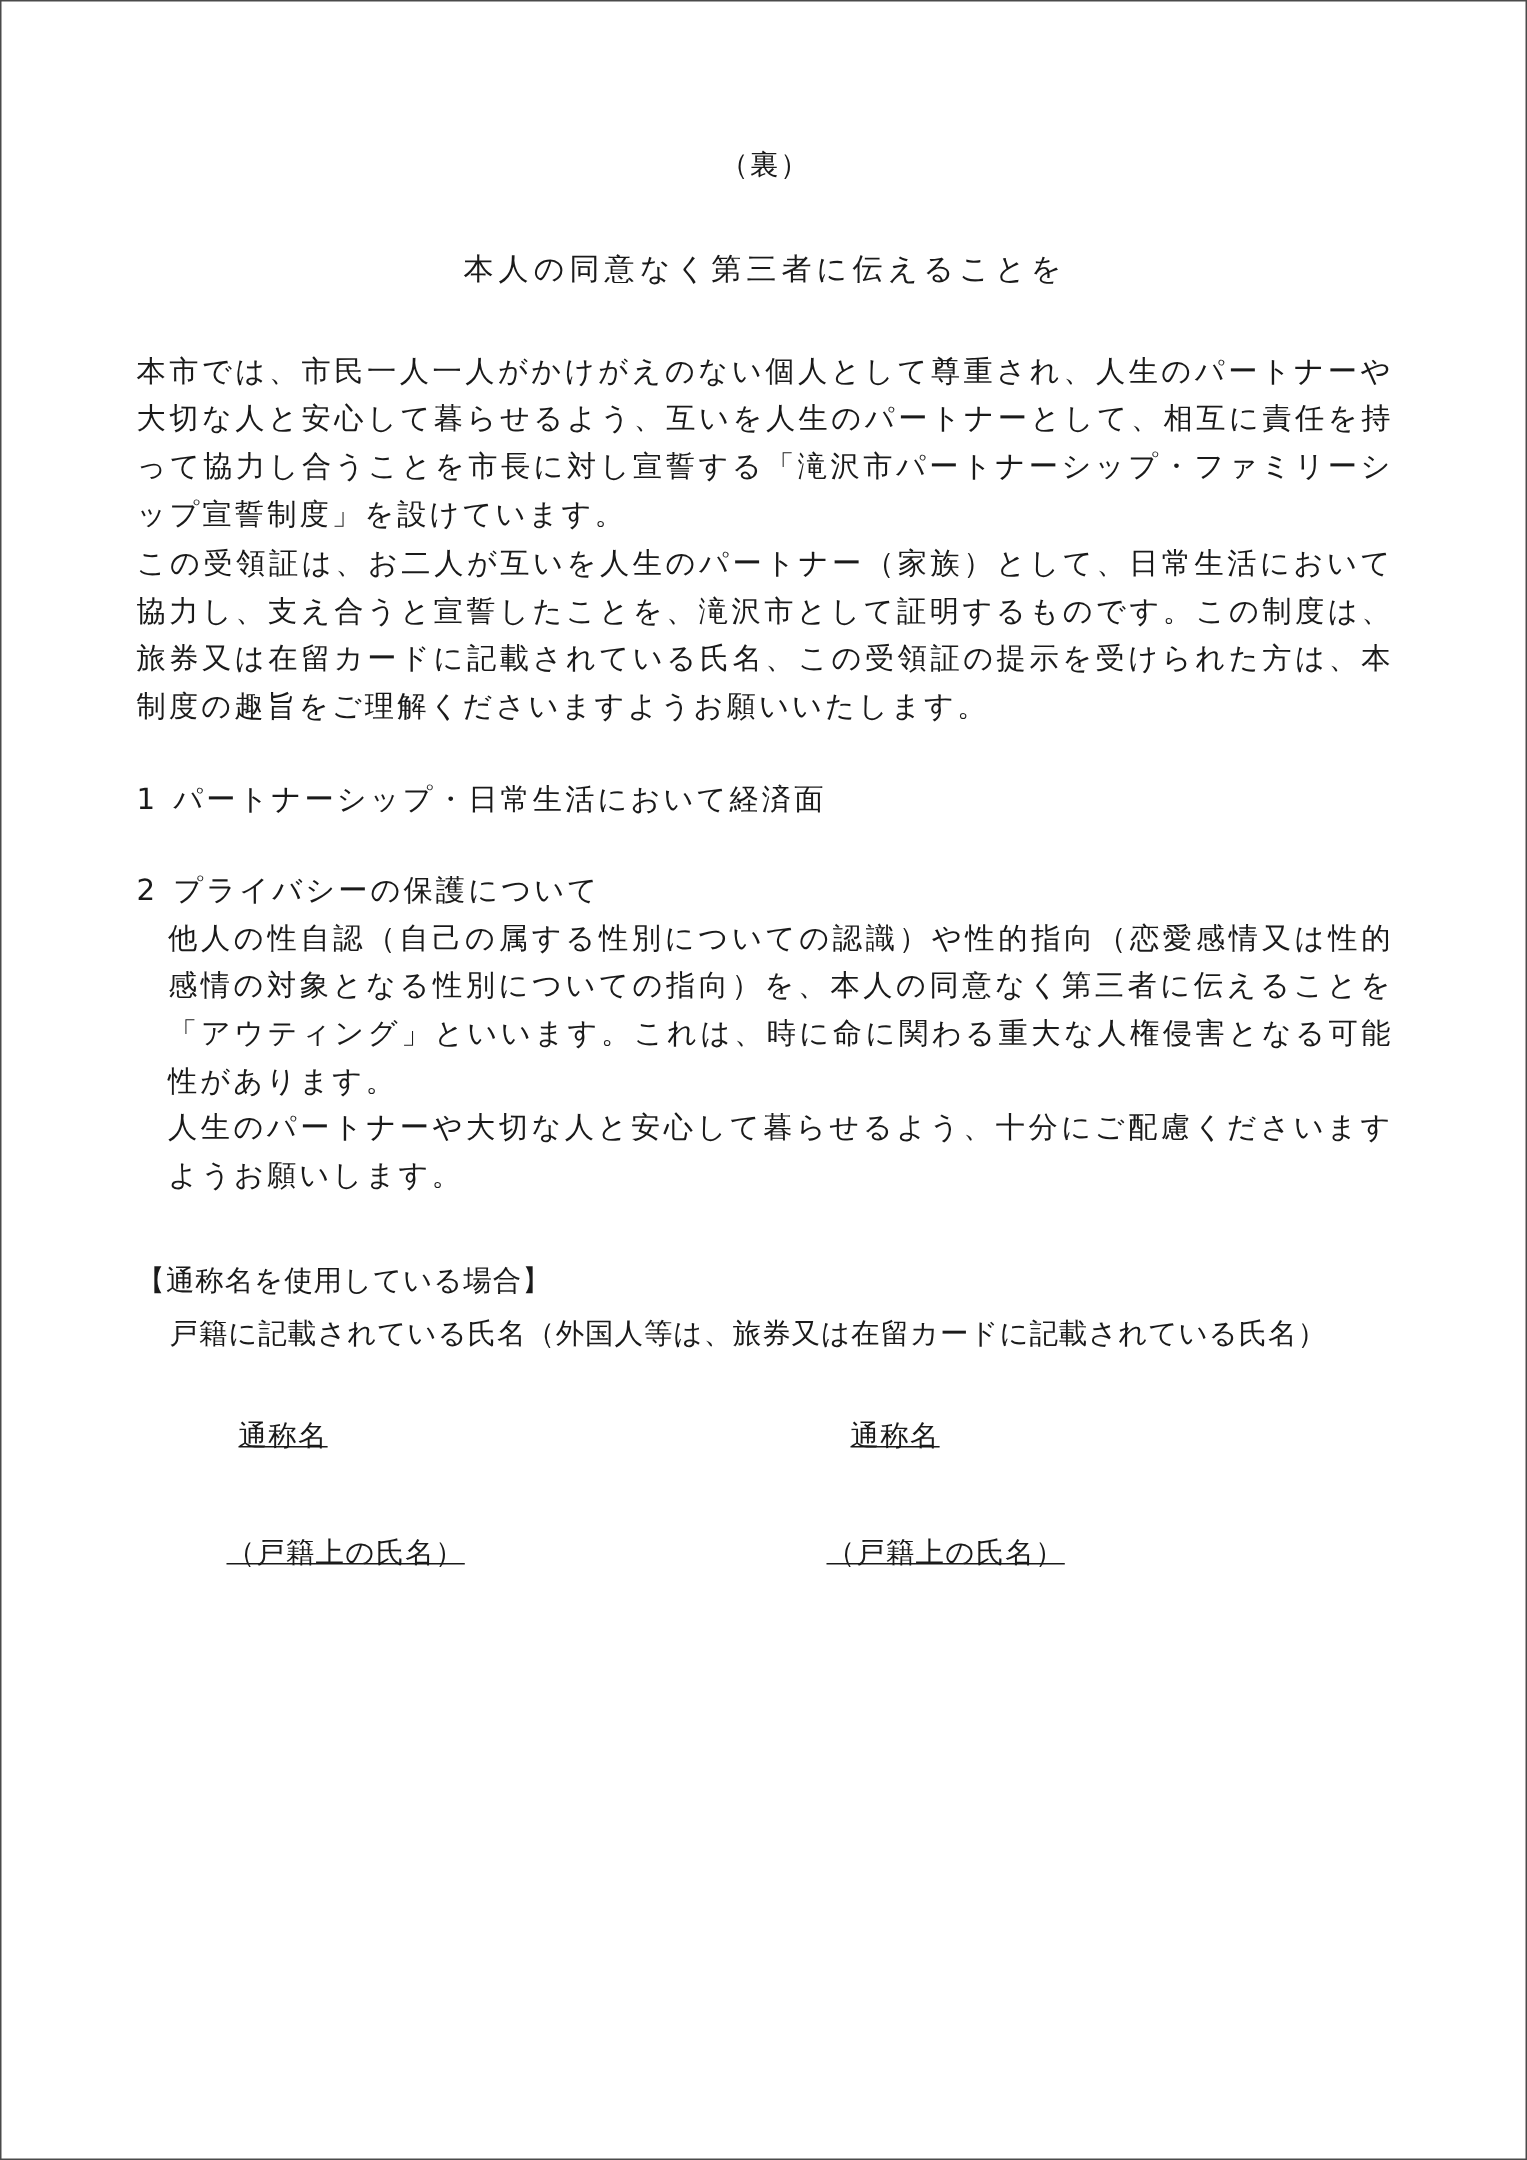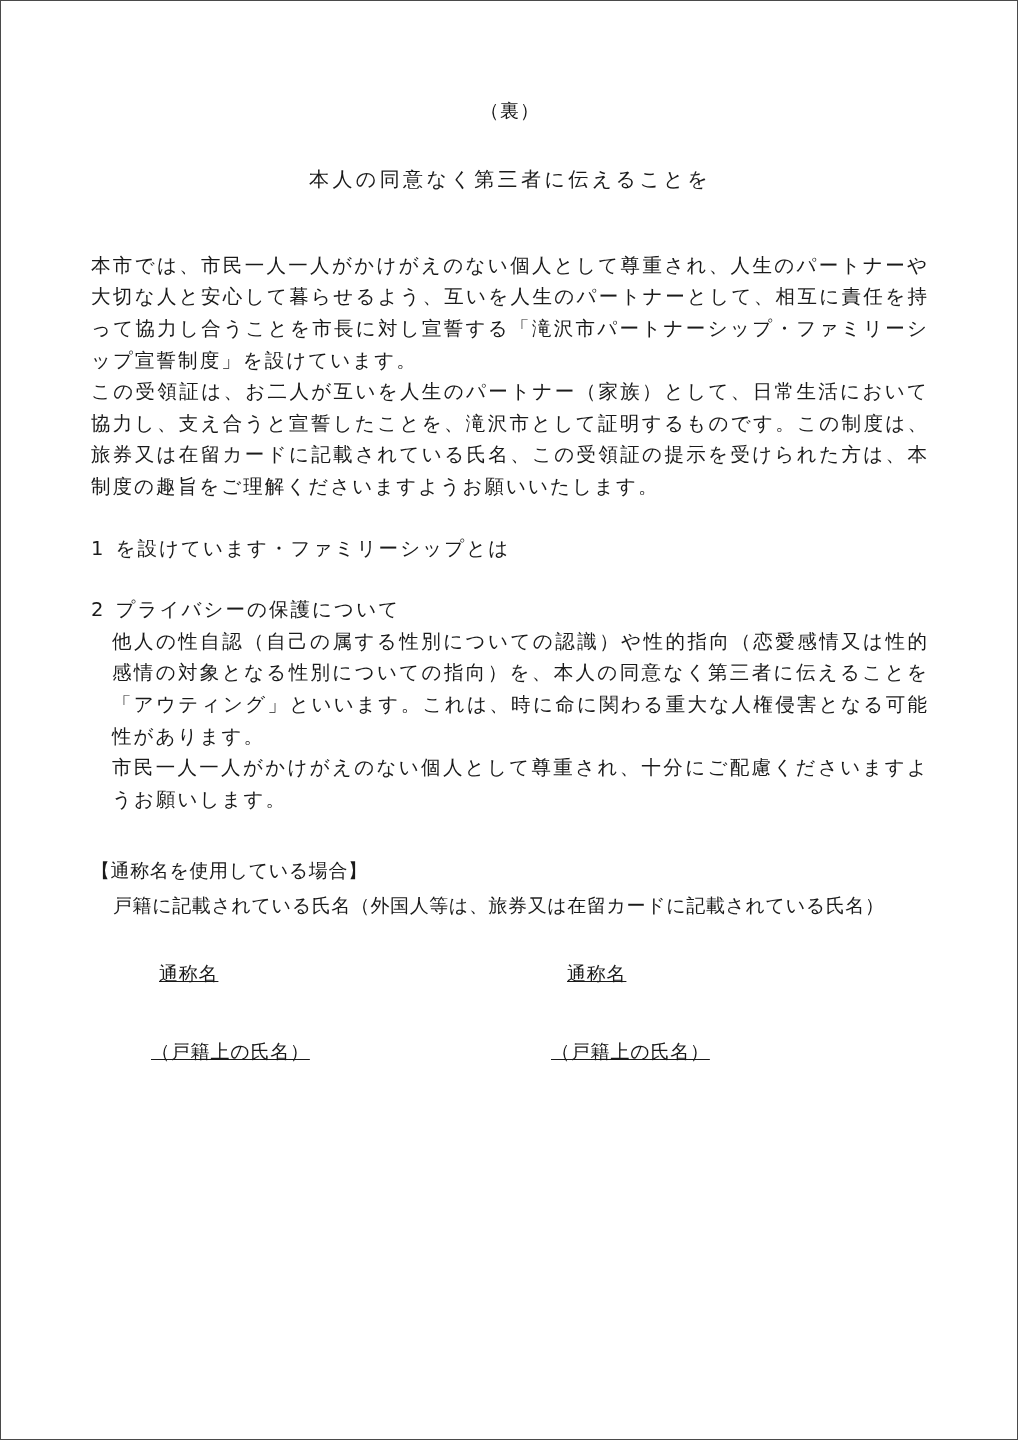--- a/index.html
+++ b/index.html
@@ -45,21 +45,22 @@
 
   
   .para {
     font-size: 19.5px;
     line-height: 31.6px;
     letter-spacing: 2.05px;
     text-align: justify;
     text-justify: inter-character;
   }
   .para.first {
-    margin-top: 59px;
+    margin-top: 43px;
+    font-family: Liberation Mono, monospace;
   }
   .para.tight {
     margin-top: 0;
   }
 
   
   .section {
     margin-top: 30px;
   }
   .section-heading {
@@ -138,30 +139,30 @@
     <div class="header-mark">（裏）</div>
 
     <div class="doc-title">本人の同意なく第三者に伝えることを</div>
 
     <div class="para first">本市では、市民一人一人がかけがえのない個人として尊重され、人生のパートナーや大切な人と安心して暮らせるよう、互いを人生のパートナーとして、相互に責任を持って協力し合うことを市長に対し宣誓する「滝沢市パートナーシップ・ファミリーシップ宣誓制度」を設けています。</div>
 
     <div class="para tight">この受領証は、お二人が互いを人生のパートナー（家族）として、日常生活において協力し、支え合うと宣誓したことを、滝沢市として証明するものです。この制度は、旅券又は在留カードに記載されている氏名、この受領証の提示を受けられた方は、本制度の趣旨をご理解くださいますようお願いいたします。</div>
 
     <div class="section">
       <div class="section-heading">
-        <span class="num">1</span><span class="gap"></span><span>を設けています・ファミリーシップとは</span>
+        <span class="num">1</span><span class="gap"></span><span>パートナーシップ・日常生活において経済面</span>
       </div>
     </div>
 
     <div class="section">
       <div class="section-heading">
         <span class="num">2</span><span class="gap"></span><span>プライバシーの保護について</span>
       </div>
       <div class="section-body">他人の性自認（自己の属する性別についての認識）や性的指向（恋愛感情又は性的感情の対象となる性別についての指向）を、本人の同意なく第三者に伝えることを「アウティング」といいます。これは、時に命に関わる重大な人権侵害となる可能性があります。</div>
-      <div class="section-body indent-para">市民一人一人がかけがえのない個人として尊重され、十分にご配慮くださいますようお願いします。</div>
+      <div class="section-body indent-para">人生のパートナーや大切な人と安心して暮らせるよう、十分にご配慮くださいますようお願いします。</div>
     </div>
 
     <div class="bracket-block">
       <div class="bracket-heading">【通称名を使用している場合】</div>
       <div class="bracket-sub">戸籍に記載されている氏名（外国人等は、旅券又は在留カードに記載されている氏名）</div>
 
       <div class="sig-wrap">
         <div class="sig-row first">
           <div class="sig-cell left pad-left">通称名</div>
           <div class="sig-cell pad-left">通称名</div>

